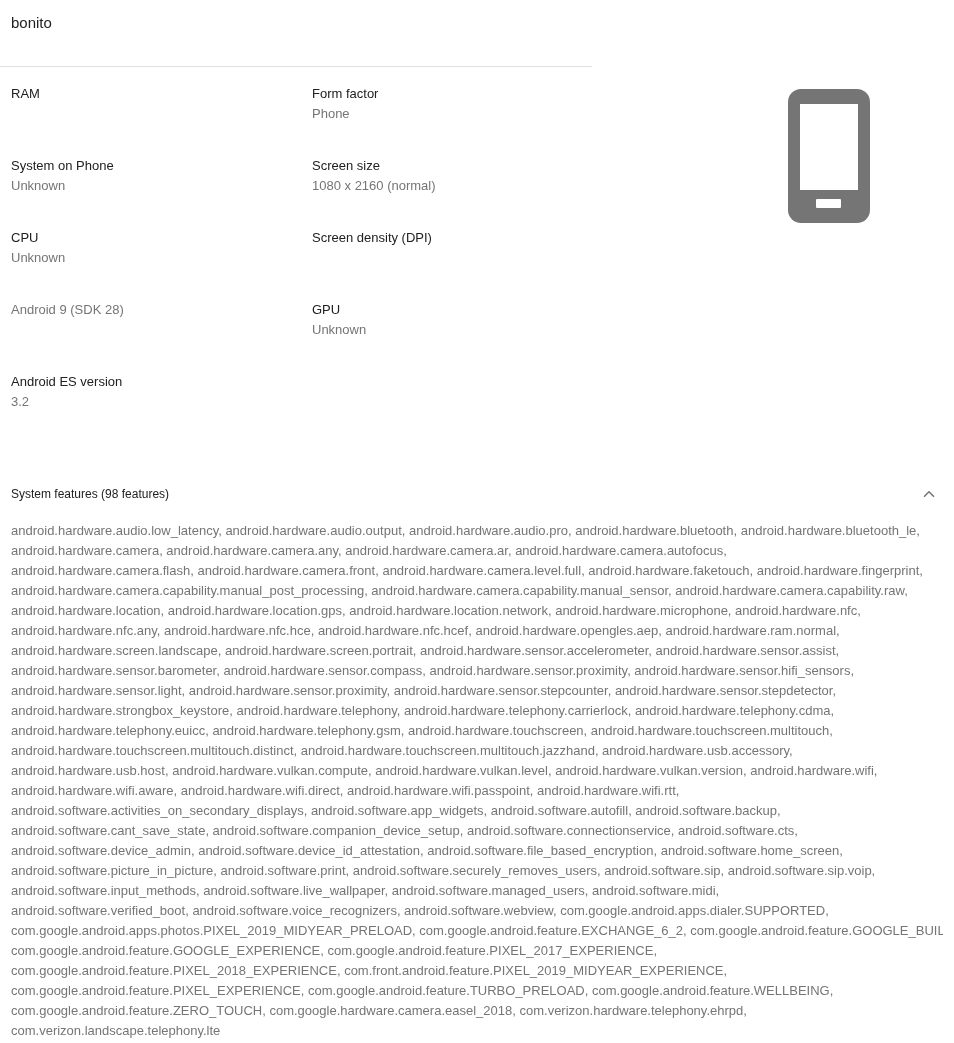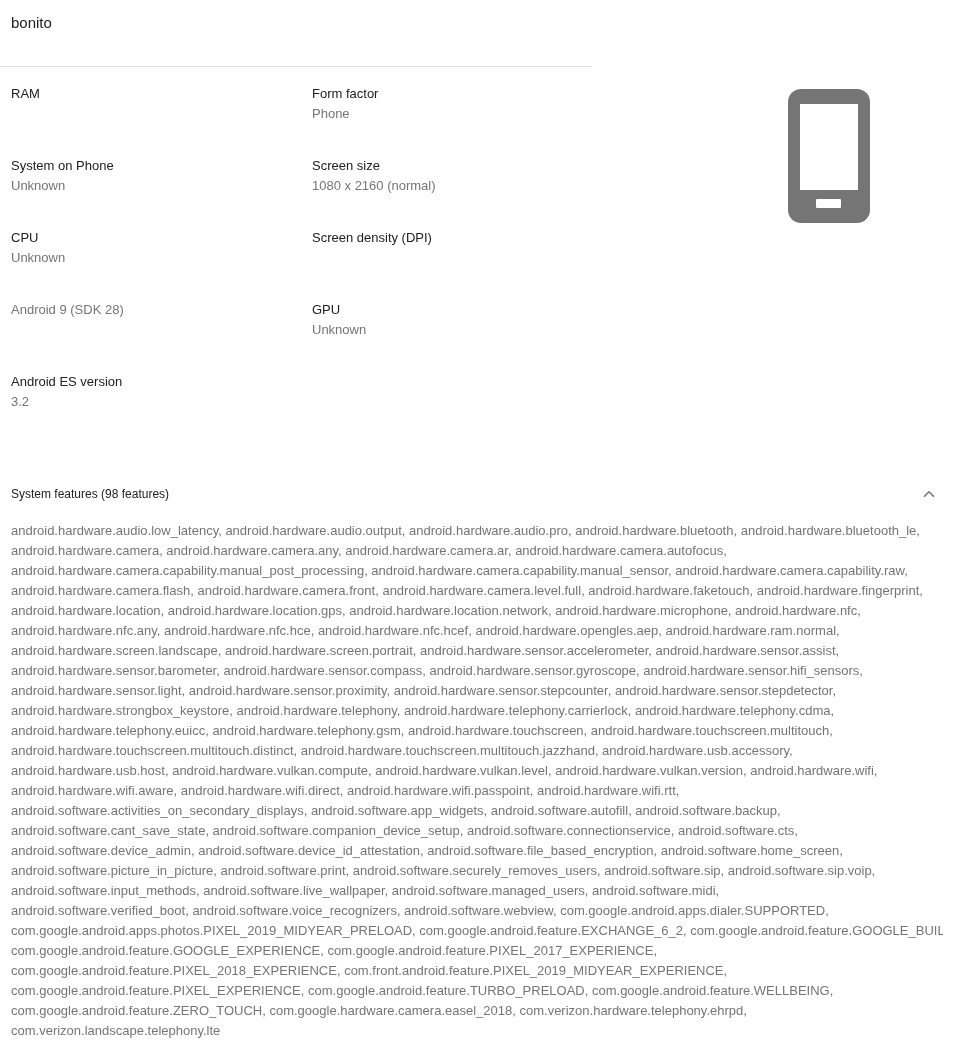--- a/index.html
+++ b/index.html
@@ -112,26 +112,26 @@
   <div class="features-section">
     <div class="features-header">
       <span class="features-title">System features (98 features)</span>
       <svg class="chevron" viewBox="0 0 16 16">
         <path d="M3.5 10.2 L8 5.8 L12.5 10.2" fill="none" stroke="#757575" stroke-width="1.6" stroke-linecap="round" stroke-linejoin="round"></path>
       </svg>
     </div>
     <div class="feature-lines">
         <div class="feature-line">android.hardware.audio.low_latency, android.hardware.audio.output, android.hardware.audio.pro, android.hardware.bluetooth, android.hardware.bluetooth_le,</div>
         <div class="feature-line">android.hardware.camera, android.hardware.camera.any, android.hardware.camera.ar, android.hardware.camera.autofocus,</div>
+        <div class="feature-line">android.hardware.camera.flash, android.hardware.camera.front, android.hardware.camera.level.full, android.hardware.faketouch, android.hardware.fingerprint,</div>
         <div class="feature-line">android.hardware.camera.capability.manual_post_processing, android.hardware.camera.capability.manual_sensor, android.hardware.camera.capability.raw,</div>
-        <div class="feature-line">android.hardware.camera.flash, android.hardware.camera.front, android.hardware.camera.level.full, android.hardware.faketouch, android.hardware.fingerprint,</div>
         <div class="feature-line">android.hardware.location, android.hardware.location.gps, android.hardware.location.network, android.hardware.microphone, android.hardware.nfc,</div>
         <div class="feature-line">android.hardware.nfc.any, android.hardware.nfc.hce, android.hardware.nfc.hcef, android.hardware.opengles.aep, android.hardware.ram.normal,</div>
         <div class="feature-line">android.hardware.screen.landscape, android.hardware.screen.portrait, android.hardware.sensor.accelerometer, android.hardware.sensor.assist,</div>
-        <div class="feature-line">android.hardware.sensor.barometer, android.hardware.sensor.compass, android.hardware.sensor.gyroscope, android.hardware.sensor.hifi_sensors,</div>
+        <div class="feature-line">android.hardware.sensor.barometer, android.hardware.sensor.compass, android.hardware.sensor.proximity, android.hardware.sensor.hifi_sensors,</div>
         <div class="feature-line">android.hardware.sensor.light, android.hardware.sensor.proximity, android.hardware.sensor.stepcounter, android.hardware.sensor.stepdetector,</div>
         <div class="feature-line">android.hardware.strongbox_keystore, android.hardware.telephony, android.hardware.telephony.carrierlock, android.hardware.telephony.cdma,</div>
         <div class="feature-line">android.hardware.telephony.euicc, android.hardware.telephony.gsm, android.hardware.touchscreen, android.hardware.touchscreen.multitouch,</div>
         <div class="feature-line">android.hardware.touchscreen.multitouch.distinct, android.hardware.touchscreen.multitouch.jazzhand, android.hardware.usb.accessory,</div>
         <div class="feature-line">android.hardware.usb.host, android.hardware.vulkan.compute, android.hardware.vulkan.level, android.hardware.vulkan.version, android.hardware.wifi,</div>
         <div class="feature-line">android.hardware.wifi.aware, android.hardware.wifi.direct, android.hardware.wifi.passpoint, android.hardware.wifi.rtt,</div>
         <div class="feature-line">android.software.activities_on_secondary_displays, android.software.app_widgets, android.software.autofill, android.software.backup,</div>
         <div class="feature-line">android.software.cant_save_state, android.software.companion_device_setup, android.software.connectionservice, android.software.cts,</div>
         <div class="feature-line">android.software.device_admin, android.software.device_id_attestation, android.software.file_based_encryption, android.software.home_screen,</div>
         <div class="feature-line">android.software.picture_in_picture, android.software.print, android.software.securely_removes_users, android.software.sip, android.software.sip.voip,</div>

